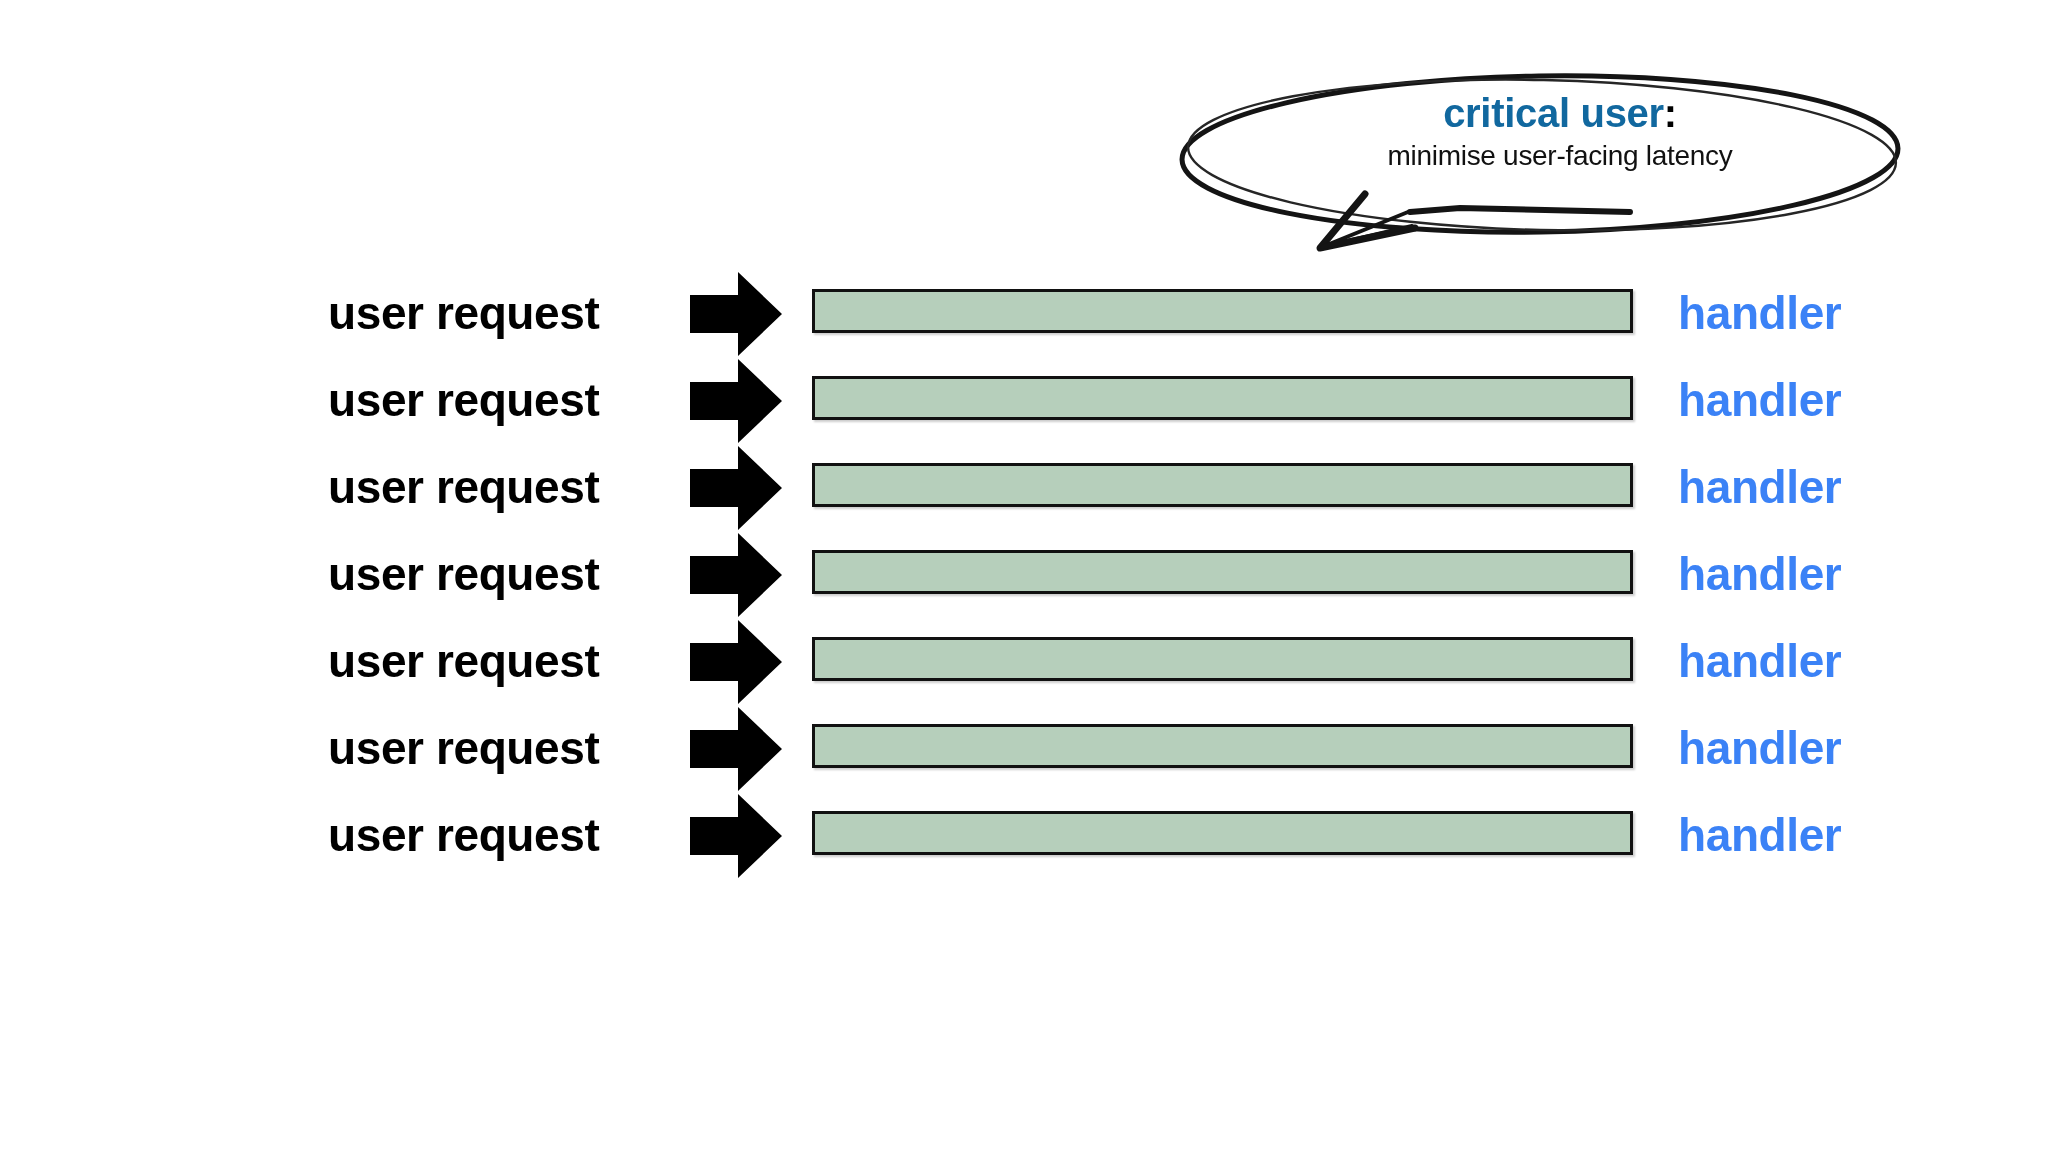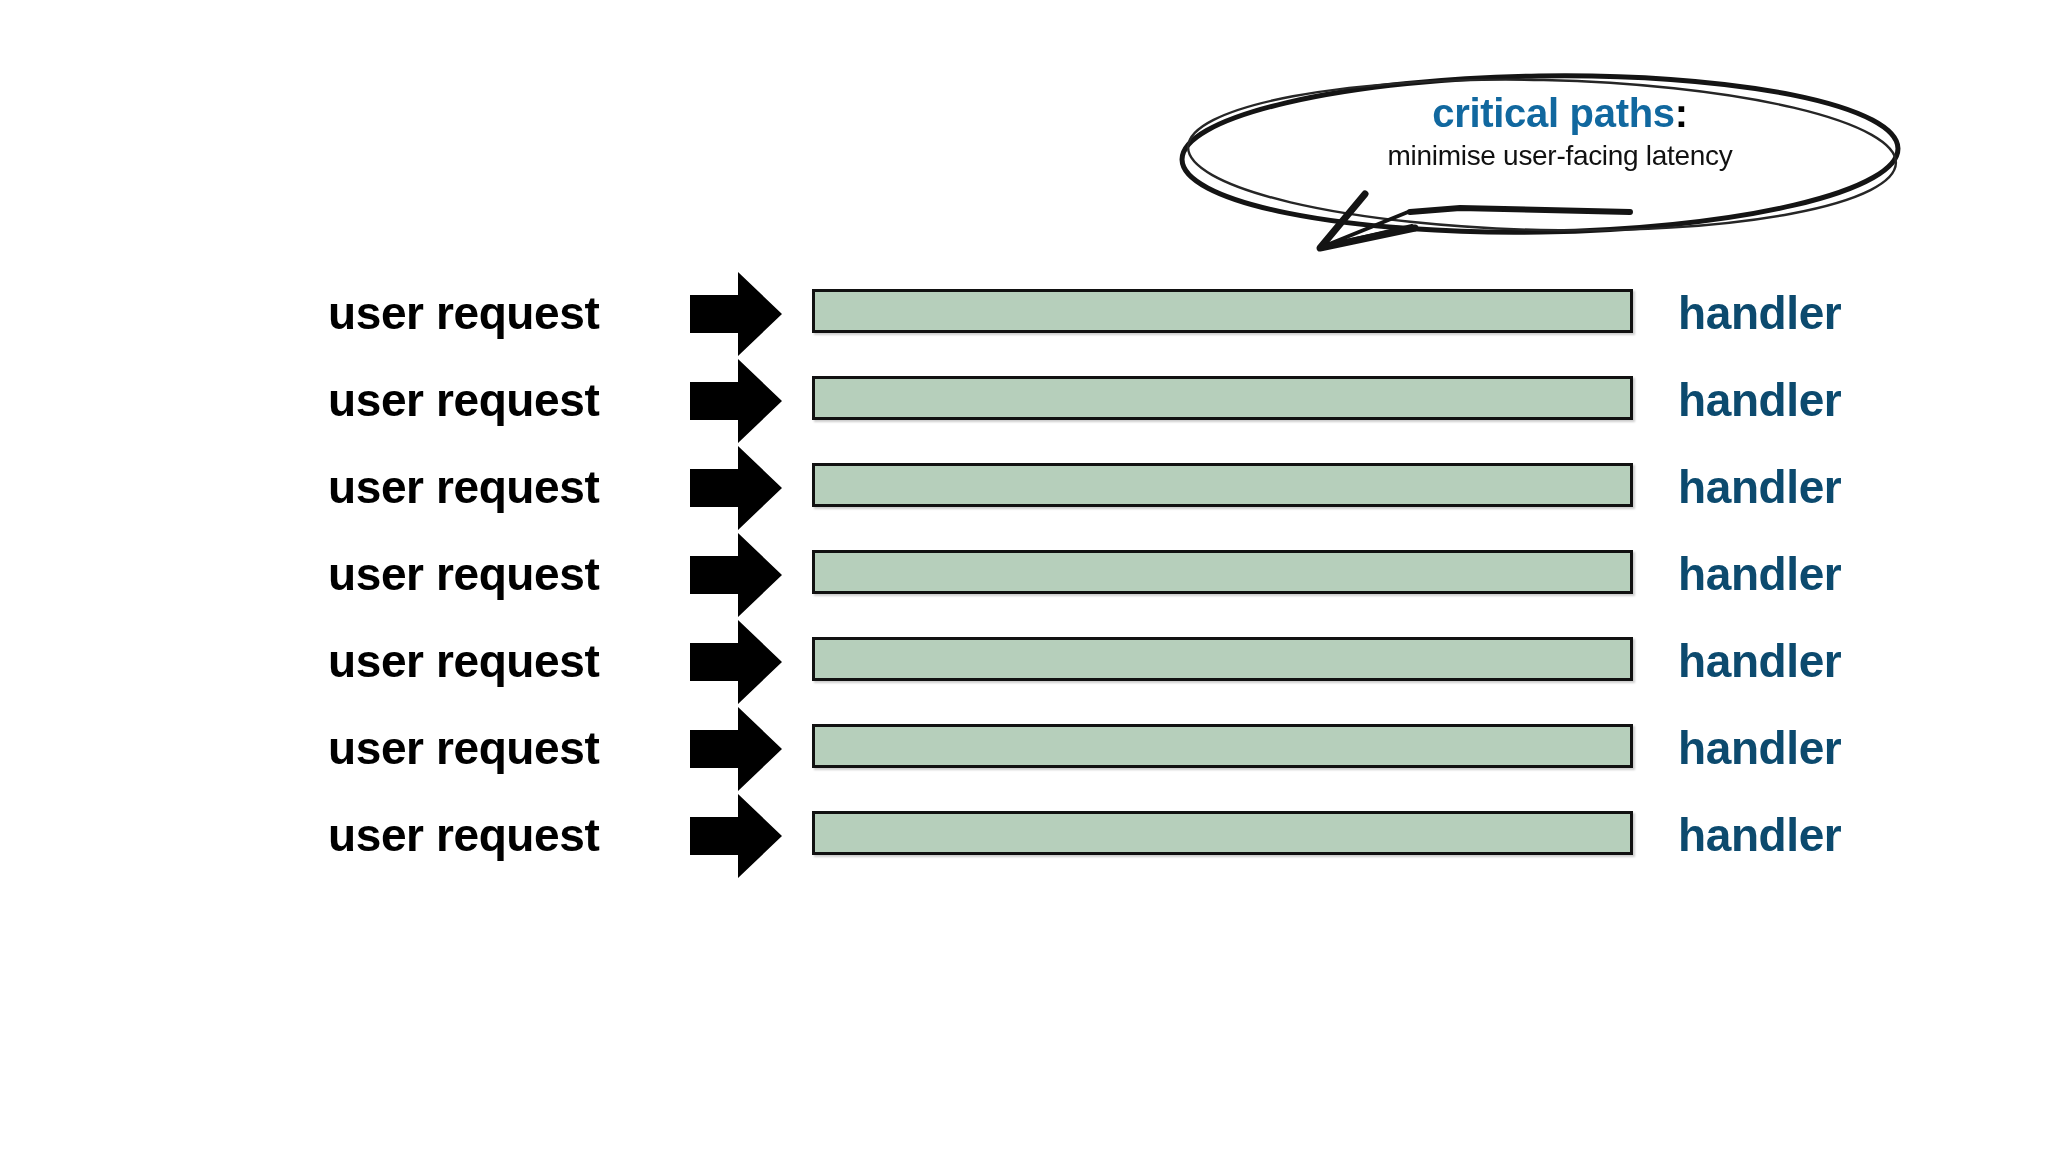--- a/index.html
+++ b/index.html
@@ -44,21 +44,21 @@
   }
 
   .row-label-right {
     position: absolute;
     left: 1678px;
     top: 0;
     height: 52px;
     line-height: 52px;
     font-size: 46px;
     font-weight: 700;
-    color: #0c4a6e;
+    color: #3b82f6;
     letter-spacing: -0.4px;
     white-space: nowrap;
   }
 
   
   .arrow {
     position: absolute;
     left: 688px;
     top: -17px;
     width: 96px;
@@ -203,18 +203,18 @@
     <svg id="callout-svg" viewBox="0 0 800 210">
 
       <ellipse cx="380" cy="94" rx="358" ry="78" fill="#ffffff" stroke="#141414" stroke-width="5" stroke-linecap="round" transform="rotate(-0.9 380 94)"></ellipse>
       <ellipse cx="382" cy="95" rx="354" ry="75" fill="none" stroke="#262626" stroke-width="2.4" stroke-linecap="round" transform="rotate(1.3 382 95)"></ellipse>
 
       <path d="M 255 168 L 160 188 L 205 134" fill="none" stroke="#141414" stroke-width="7" stroke-linejoin="round" stroke-linecap="round"></path>
       <path d="M 252 166 L 162 187 L 248 152" fill="none" stroke="#141414" stroke-width="4" stroke-linejoin="round" stroke-linecap="round"></path>
       <path d="M 250 152 L 300 148 L 470 152" fill="none" stroke="#141414" stroke-width="6" stroke-linecap="round"></path>
     </svg>
     <div id="callout-text">
-      <div class="callout-line1"><span class="kw">critical paths</span><span>:</span></div>
+      <div class="callout-line1"><span class="kw">critical user</span><span>:</span></div>
       <div class="callout-line2">minimise user-facing latency</div>
     </div>
   </div>
 
 </div>
 
 </body></html>

